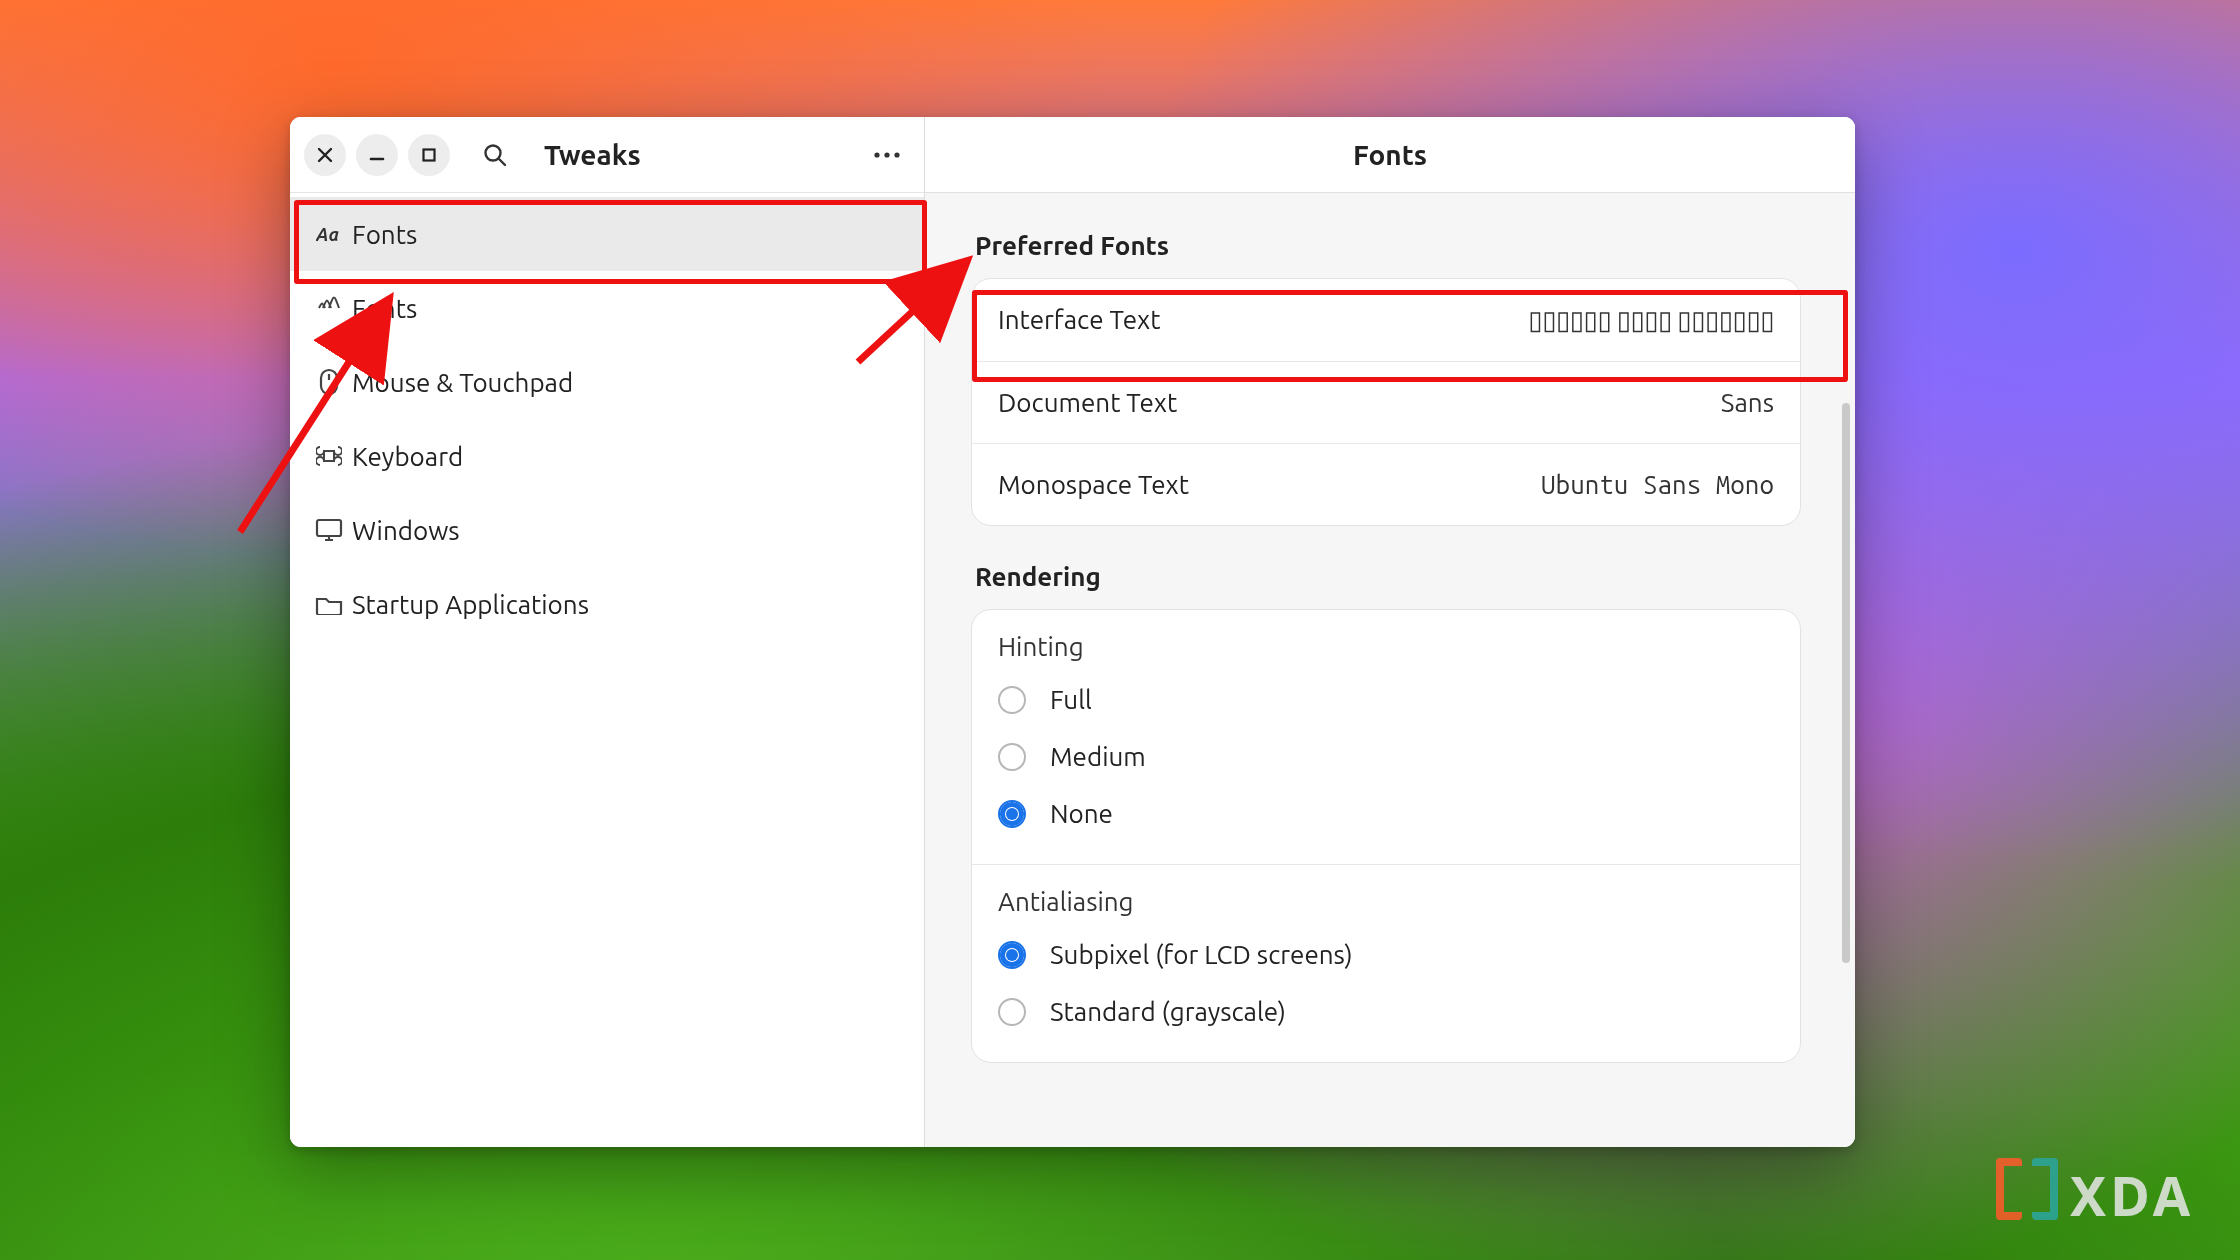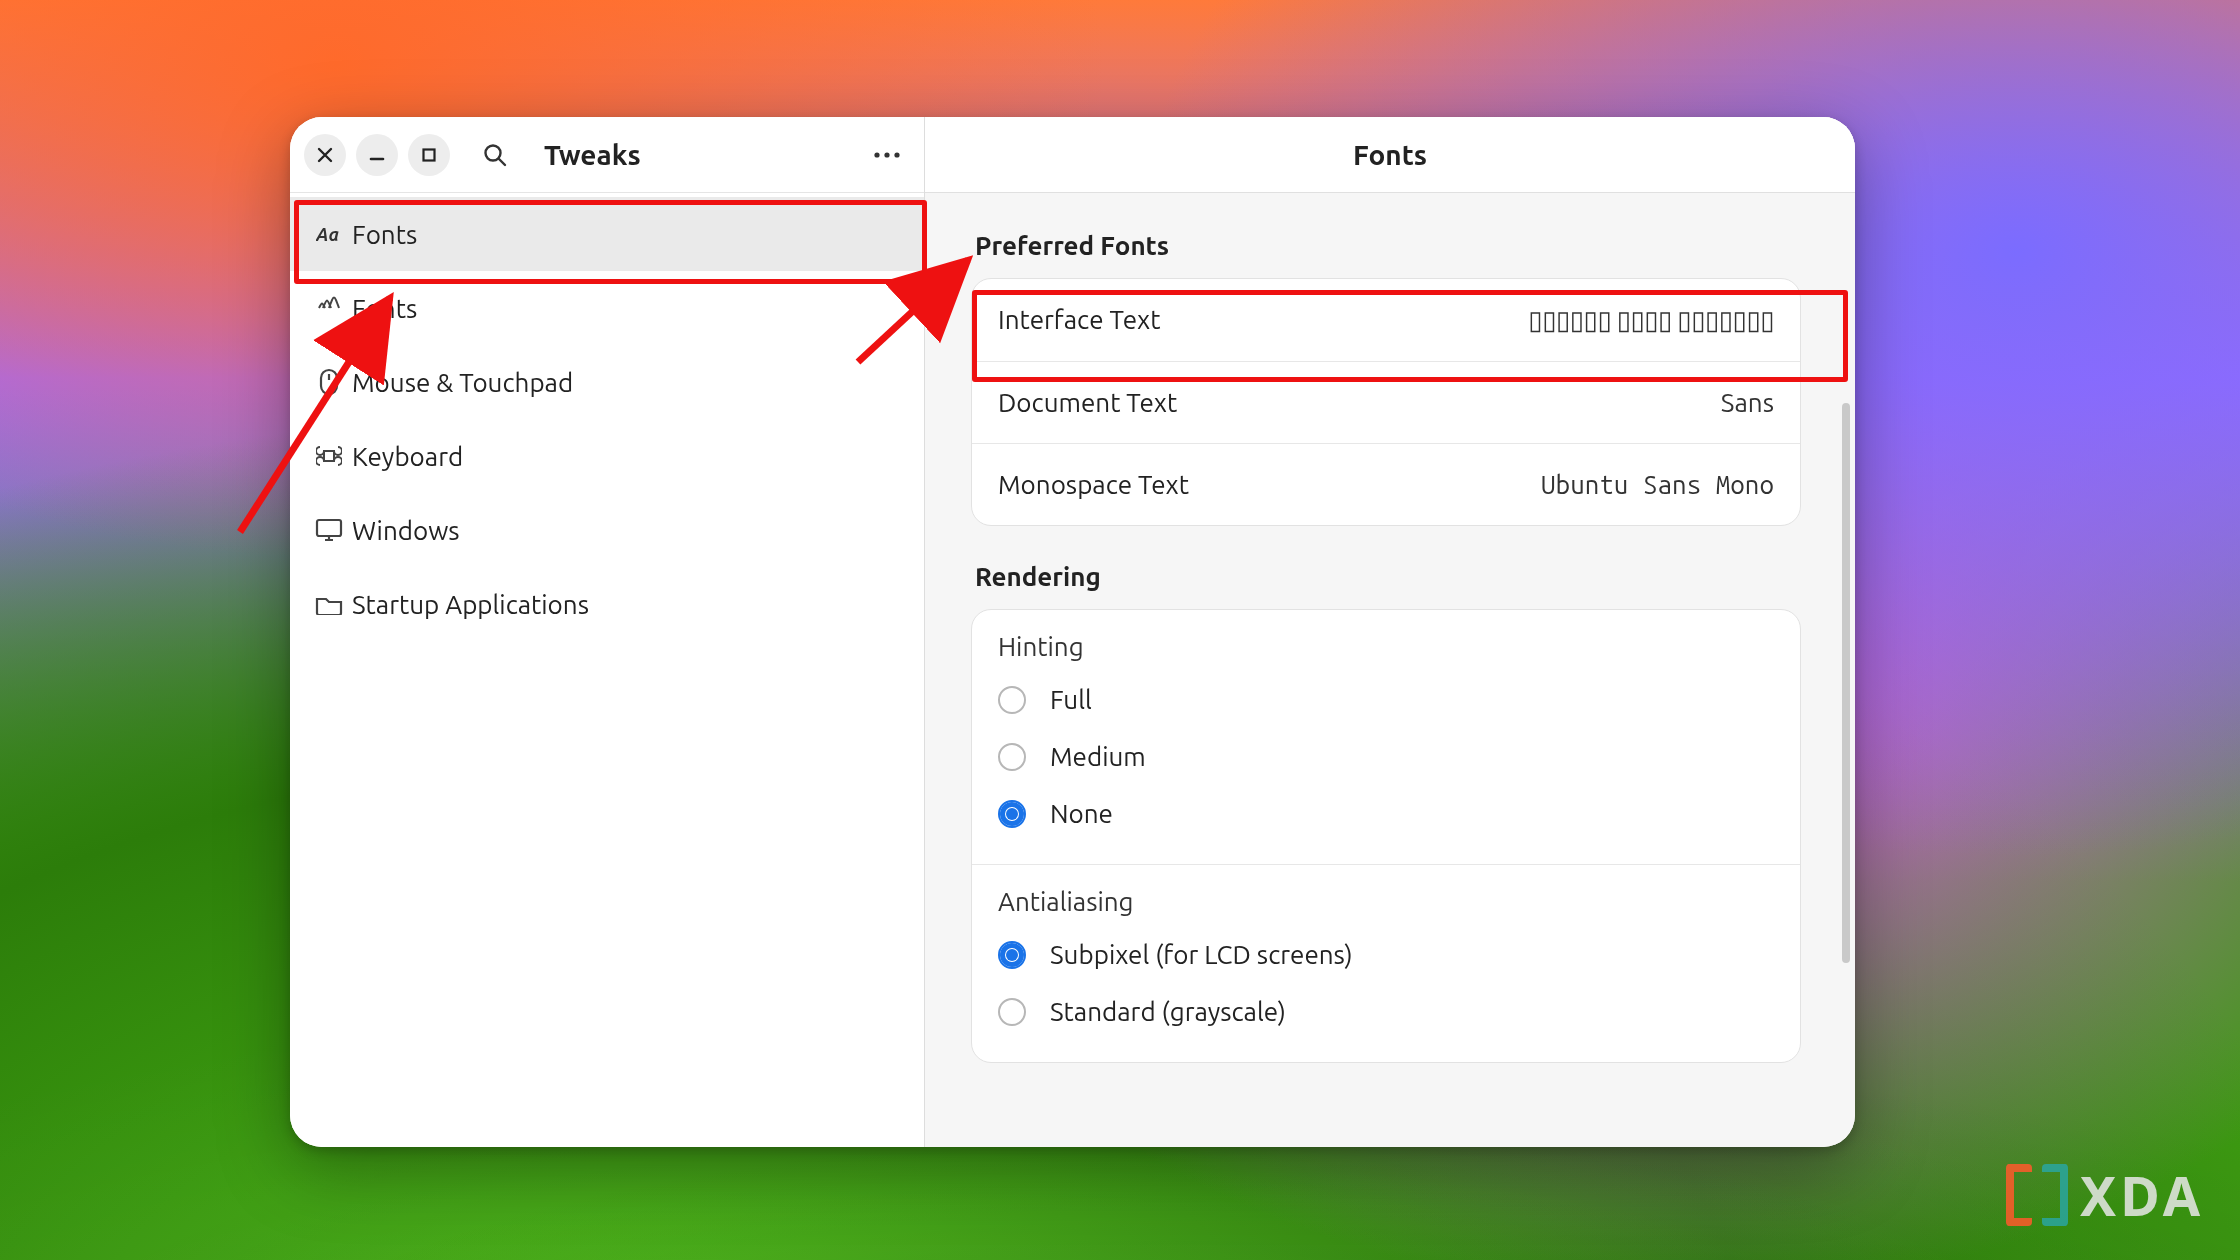--- a/index.html
+++ b/index.html
@@ -19,21 +19,21 @@
   }
   .wave1 { height:760px; background: radial-gradient(ellipse 2800px 900px at 40% 130%, rgba(255,255,255,0.07) 0%, rgba(255,255,255,0) 55%); }
   .wave2 { height:520px; background: radial-gradient(ellipse 2400px 700px at 60% 140%, rgba(0,0,0,0.12) 0%, rgba(0,0,0,0) 60%); }
 
   
   .window {
     position:absolute;
     left:290px; top:117px;
     width:1565px; height:1030px;
     background:#fff;
-    border-radius:32px;
+    border-radius:11px;
     box-shadow: 0 20px 70px rgba(0,0,0,0.35), 0 4px 12px rgba(0,0,0,0.2);
     display:flex;
     overflow:hidden;
   }
 
   
   .sidebar {
     width:635px;
     border-right:1px solid #ddd;
     display:flex; flex-direction:column;
@@ -168,22 +168,22 @@
   
   .annot { position:absolute; pointer-events:none; }
   .red-box { border:5px solid #e11; border-radius:3px; }
   .box-sidebar-fonts { left:294px; top:200px; width:633px; height:84px; }
   .box-interface-text { left:972px; top:290px; width:876px; height:92px; }
 
   .arrow { position:absolute; pointer-events:none; }
 
   
   .xda {
-    position:absolute; right:36px; bottom:28px;
-    display:flex; align-items:center; gap:12px;
+    position:absolute; right:46px; bottom:28px;
+    display:flex; gap:12px;
     color:#e8e8e8; opacity:0.85;
     font-weight:700; letter-spacing:4px; font-size:54px;
     font-family: "Segoe UI", system-ui, sans-serif;
   }
   .xda-mark {
     width:62px; height:62px; position:relative;
   }
   .xda-mark .l, .xda-mark .r {
     position:absolute; top:0; bottom:0; width:26px;
     border:8px solid #ff5a2b; border-radius:4px;

